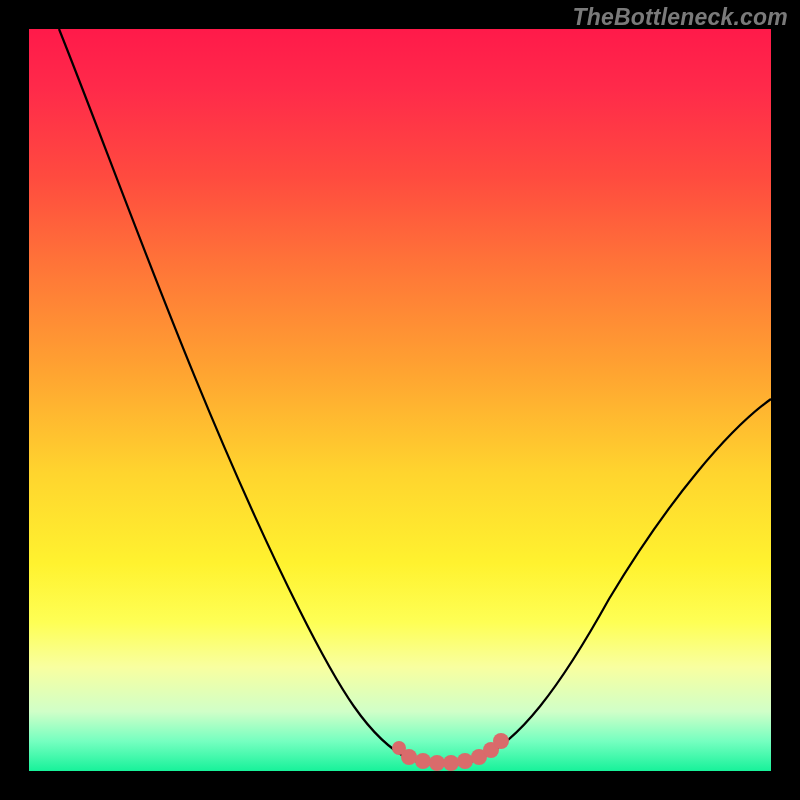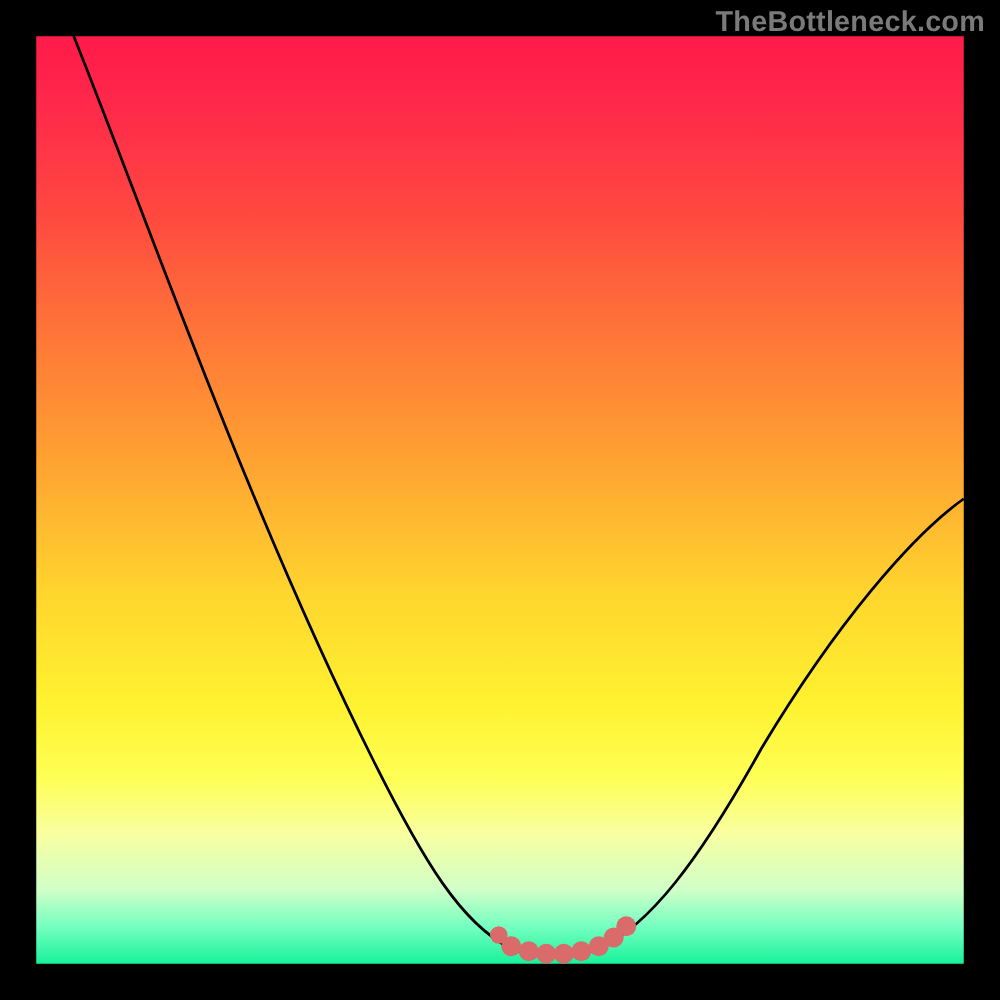--- a/index.html
+++ b/index.html
@@ -33,20 +33,21 @@
   }
   .watermark {
     position: absolute;
     top: 4px;
     right: 12px;
     font-family: Arial, Helvetica, sans-serif;
     font-size: 23px;
     font-weight: bold;
     color: #7a7a7a;
     letter-spacing: 0.2px;
+    font-style: italic;
   }
   svg.curve {
     position: absolute;
     left: 0;
     top: 0;
     width: 742px;
     height: 742px;
     overflow: visible;
   }
   .bumps {

